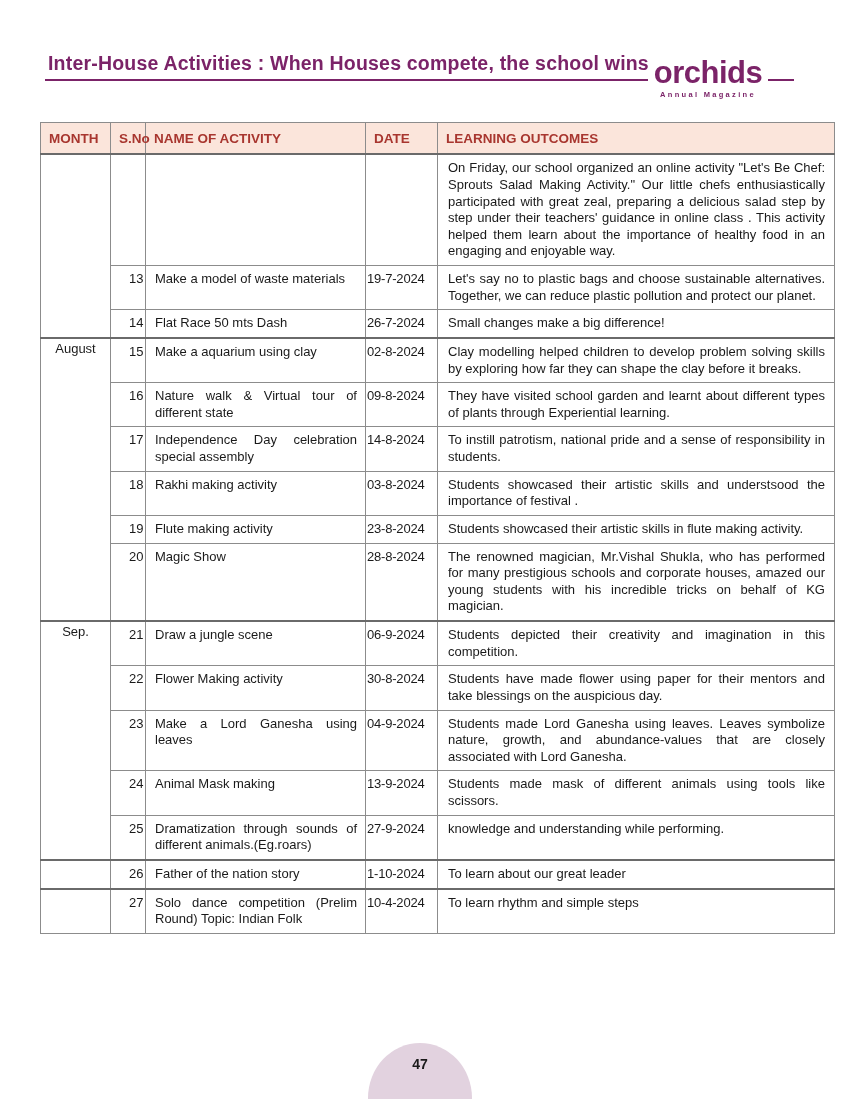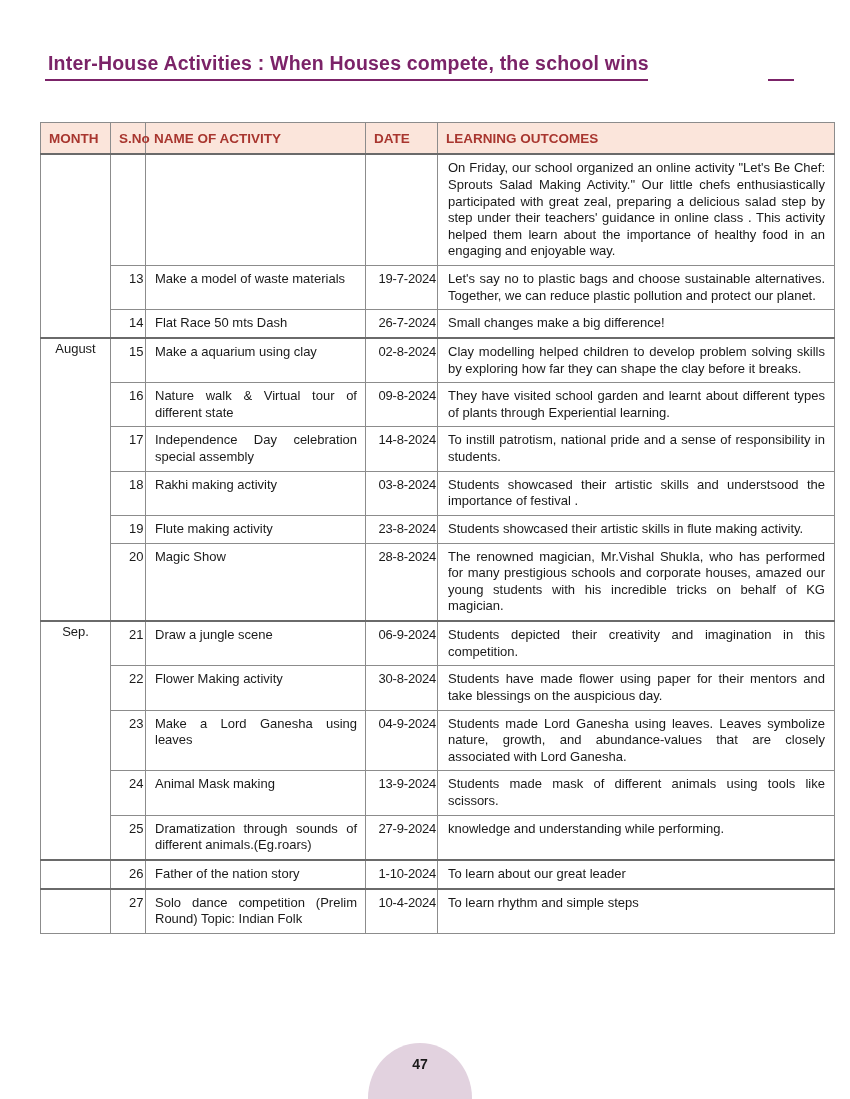--- a/index.html
+++ b/index.html
@@ -71,21 +71,21 @@
     white-space:nowrap;
   }
   th.h-month, th.h-sno, th.h-date { text-align:center; padding-left:2px; padding-right:2px; }
   tbody tr.group-start td { border-top:2px solid #6a6a6a; }
   td.col-month {
     text-align:center; vertical-align:middle;
     font-size:13.5px; padding:2px;
   }
   td.col-sno { text-align:right; padding:5px 18px; }
   td.col-activity { padding:5px 8px 5px 9px; text-align:justify; }
-  td.col-date { text-align:right; padding:5px 1px; letter-spacing:-0.2px; }
+  td.col-date { text-align:left; padding:5px 1px; letter-spacing:-0.2px; }
   td.col-outcome { padding:5px 9px 5px 10px; text-align:justify; }
   
   .page-oval {
     position:absolute; left:368px; top:1043px;
     width:104px; height:110px;
     background:#E2D2DF;
     border-radius:50%;
     text-align:center;
   }
   .page-oval span {
@@ -94,20 +94,24 @@
   }
 </style>
 </head>
 <body>
 
 <div class="page">
 
   <h1 class="page-title">Inter-House Activities : When Houses compete, the school wins</h1>
   <div class="title-underline"></div>
 
+  <div class="logo">
+    <div class="logo-name">orchids</div>
+    <div class="logo-tagline">Annual Magazine</div>
+  </div>
   <div class="logo-dash"></div>
 
 
   <table class="activities">
     <colgroup>
       <col style="width:70px">
         <col style="width:35px">
         <col style="width:220px">
         <col style="width:72px">
         <col>

